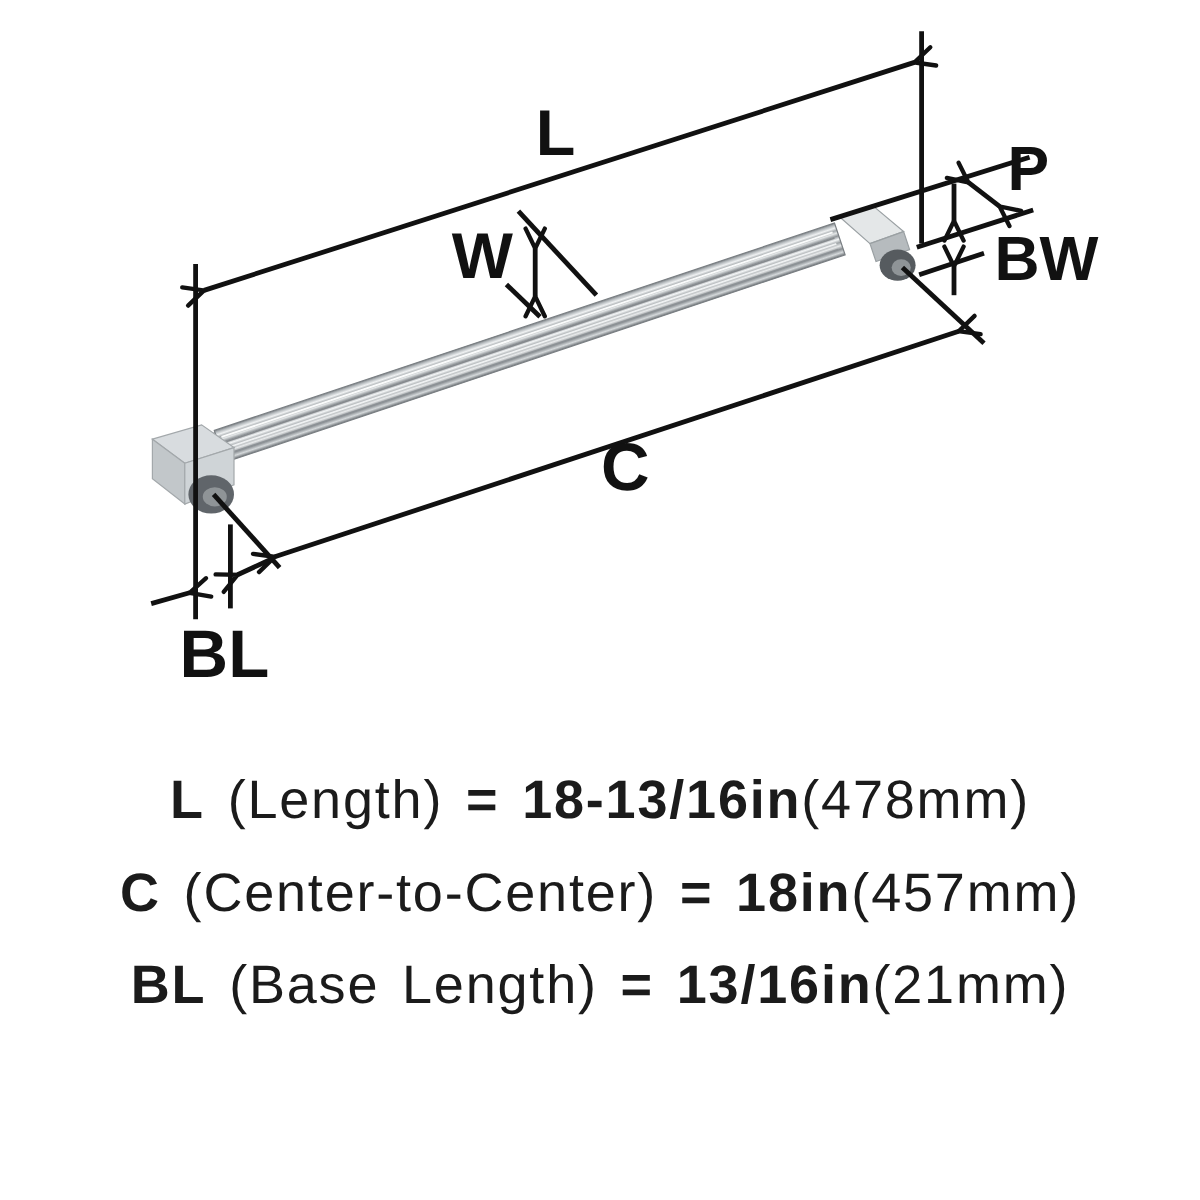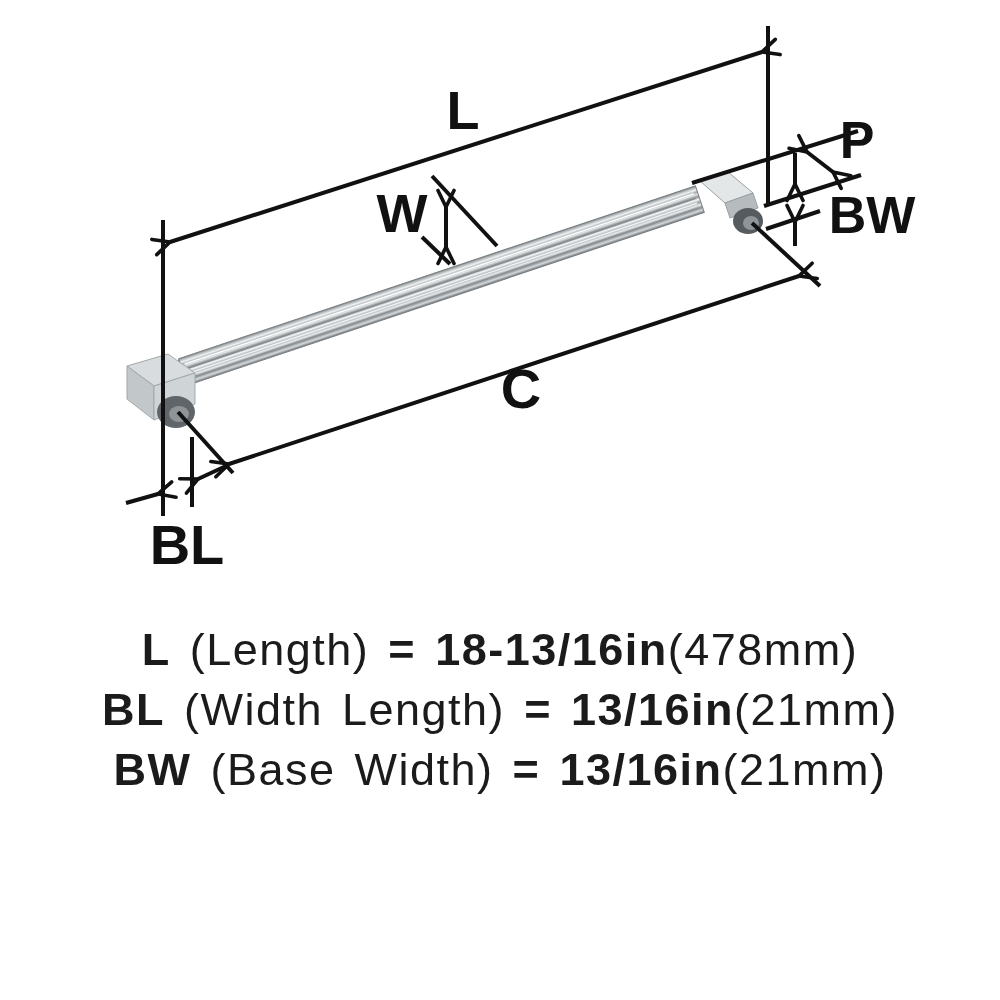--- a/index.html
+++ b/index.html
@@ -26,21 +26,21 @@
     left: 0;
     right: 0;
     text-align: center;
     color: #1b1b1b;
     font-size: 45px;
     line-height: 60px;
     letter-spacing: 1.5px;
     word-spacing: 5px;
     white-space: nowrap;
   }
-  .spec-line { height: 60px; }
+  .spec-line { height: 60px; margin-top: 17px; }
   .b { font-weight: 700; }
   .r { font-weight: 400; }
 </style>
 </head>
 <body>
 
 <div class="canvas">
 
   <svg class="diagram-svg" width="1000" height="600" viewBox="0 0 1000 600">
     <defs>
@@ -134,26 +134,26 @@
   </svg>
 
   <div class="specs">
     <div class="spec-line">
       <span class="b">L</span>
       <span class="r">(Length)</span>
       <span class="b">=</span>
       <span class="b">18-13/16in</span><span class="r">(478mm)</span>
     </div>
     <div class="spec-line">
-      <span class="b">BL</span>
-      <span class="r">(Width Length)</span>
+      <span class="b">C</span>
+      <span class="r">(Center-to-Center)</span>
       <span class="b">=</span>
-      <span class="b">13/16in</span><span class="r">(21mm)</span>
+      <span class="b">18in</span><span class="r">(457mm)</span>
     </div>
     <div class="spec-line">
-      <span class="b">BW</span>
-      <span class="r">(Base Width)</span>
+      <span class="b">BL</span>
+      <span class="r">(Base Length)</span>
       <span class="b">=</span>
       <span class="b">13/16in</span><span class="r">(21mm)</span>
     </div>
   </div>
 
 </div>
 
 </body></html>

